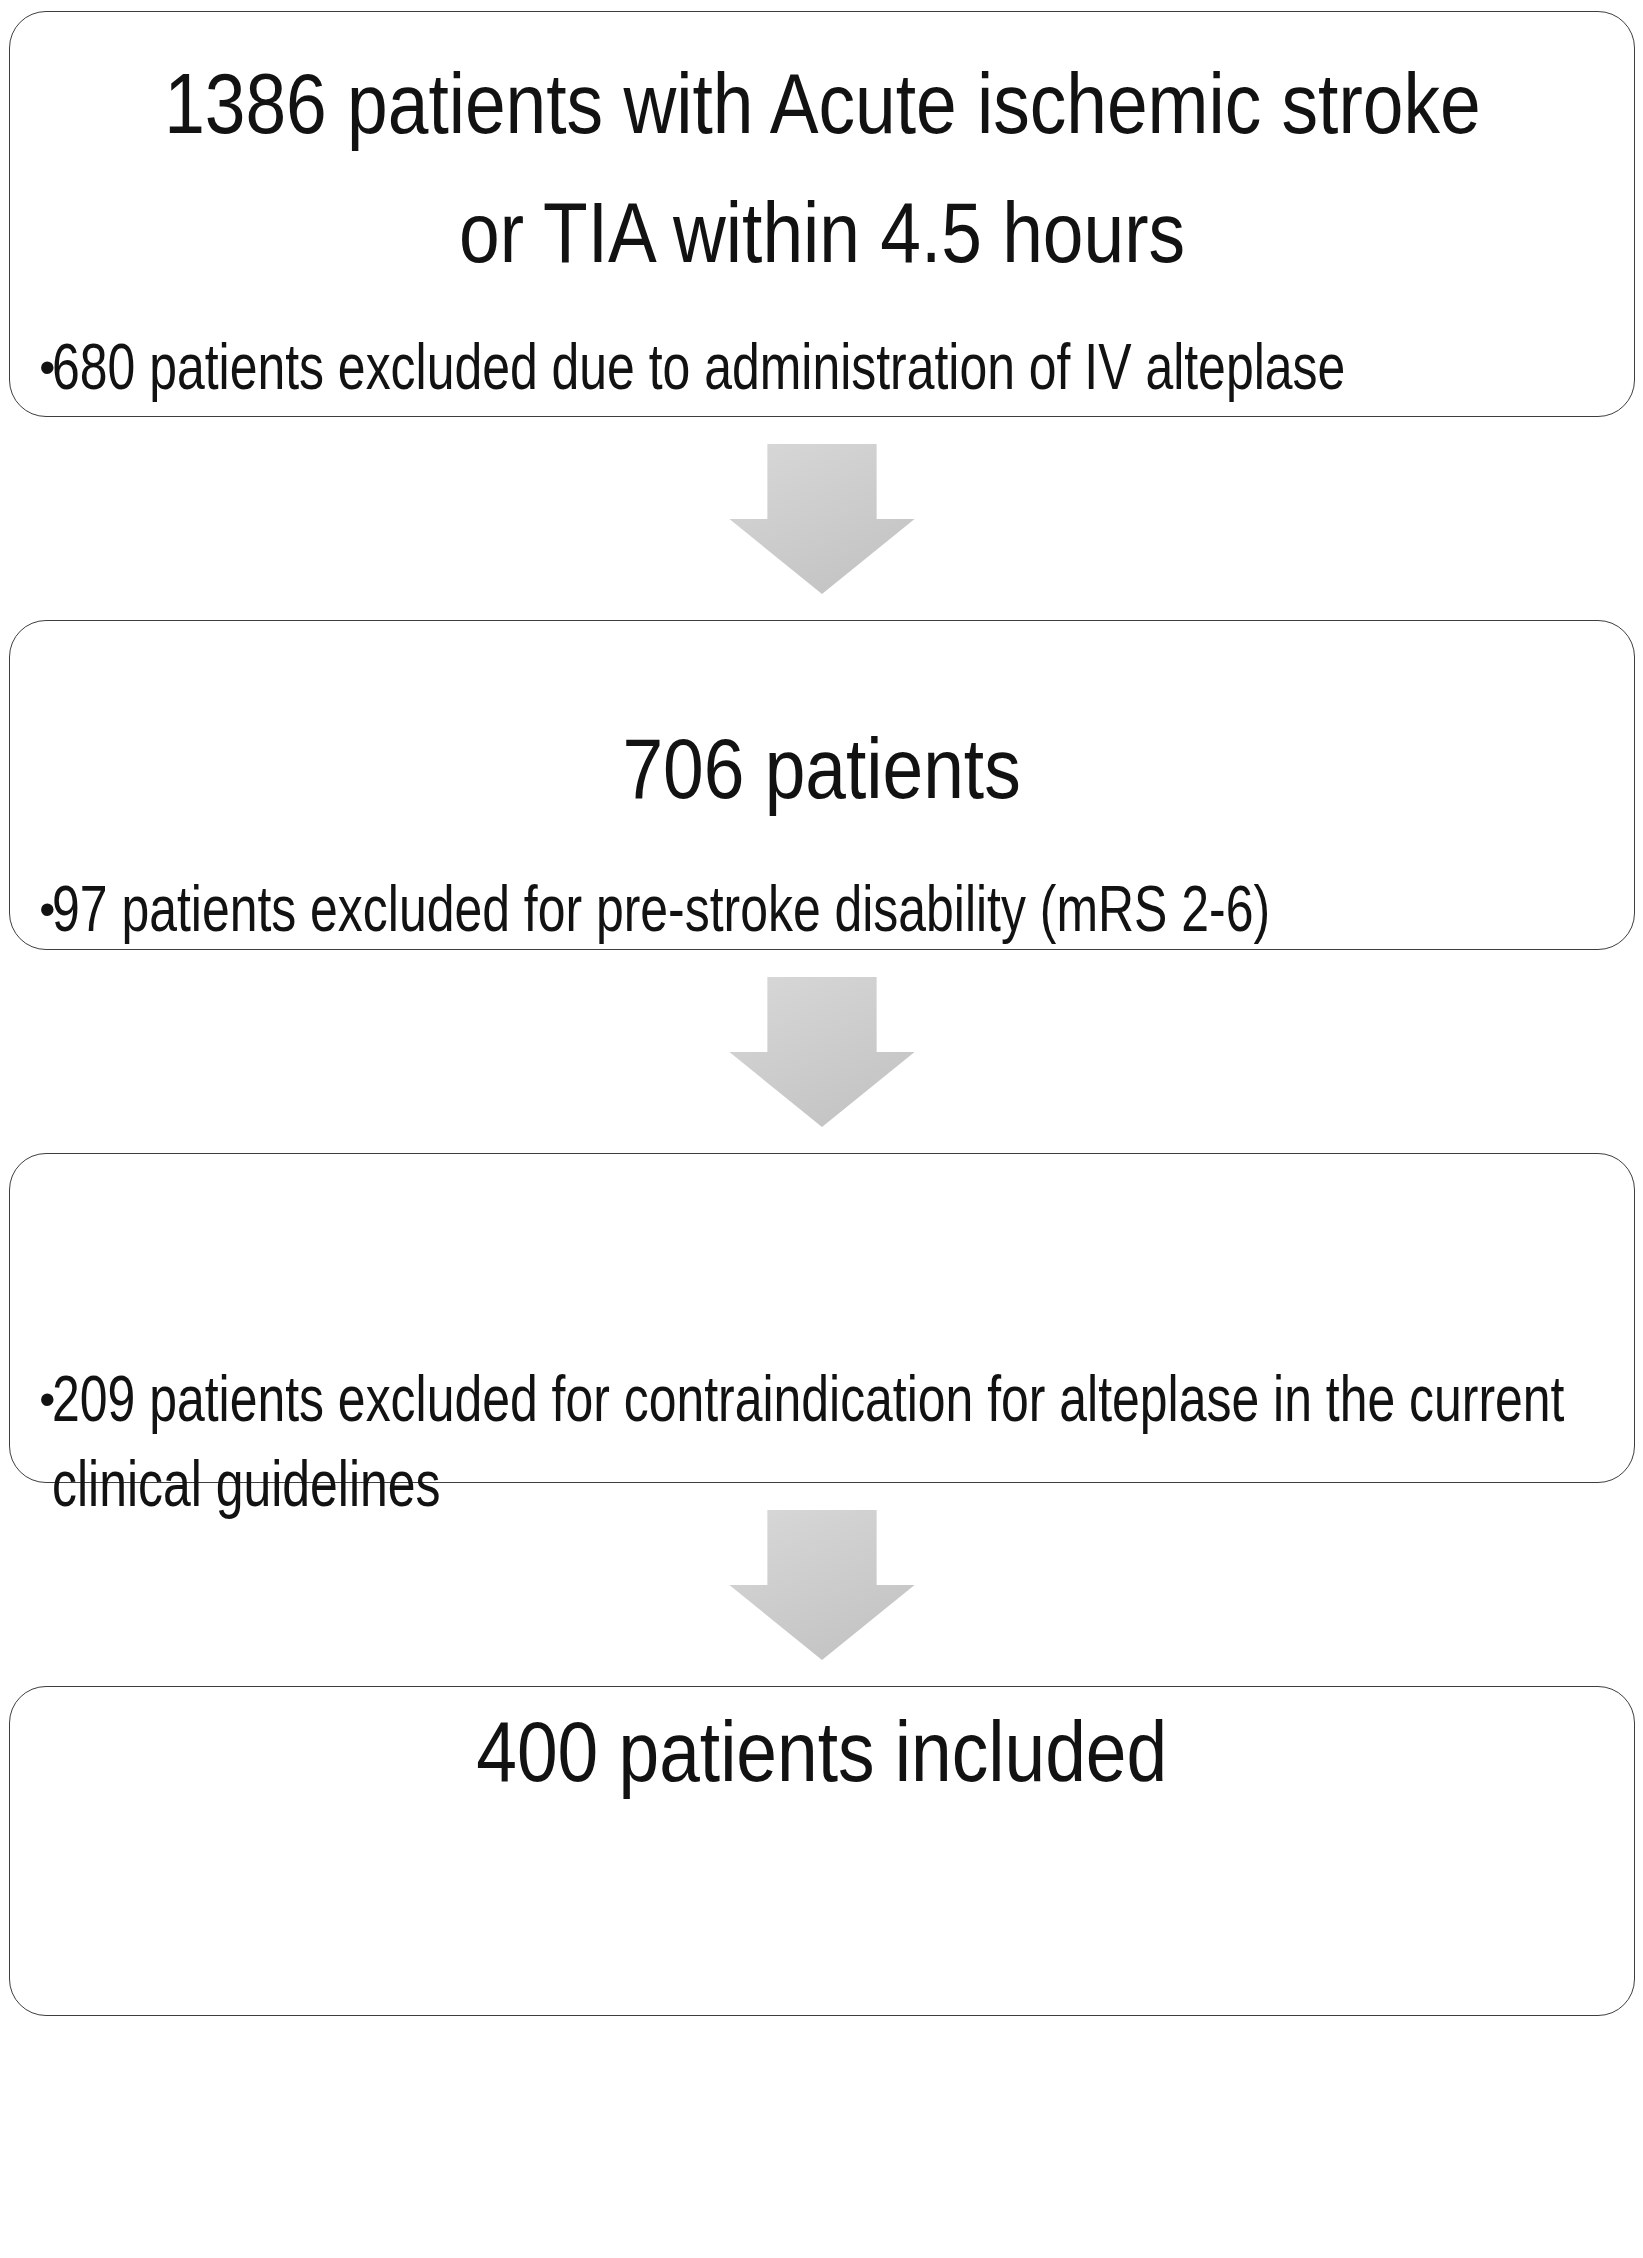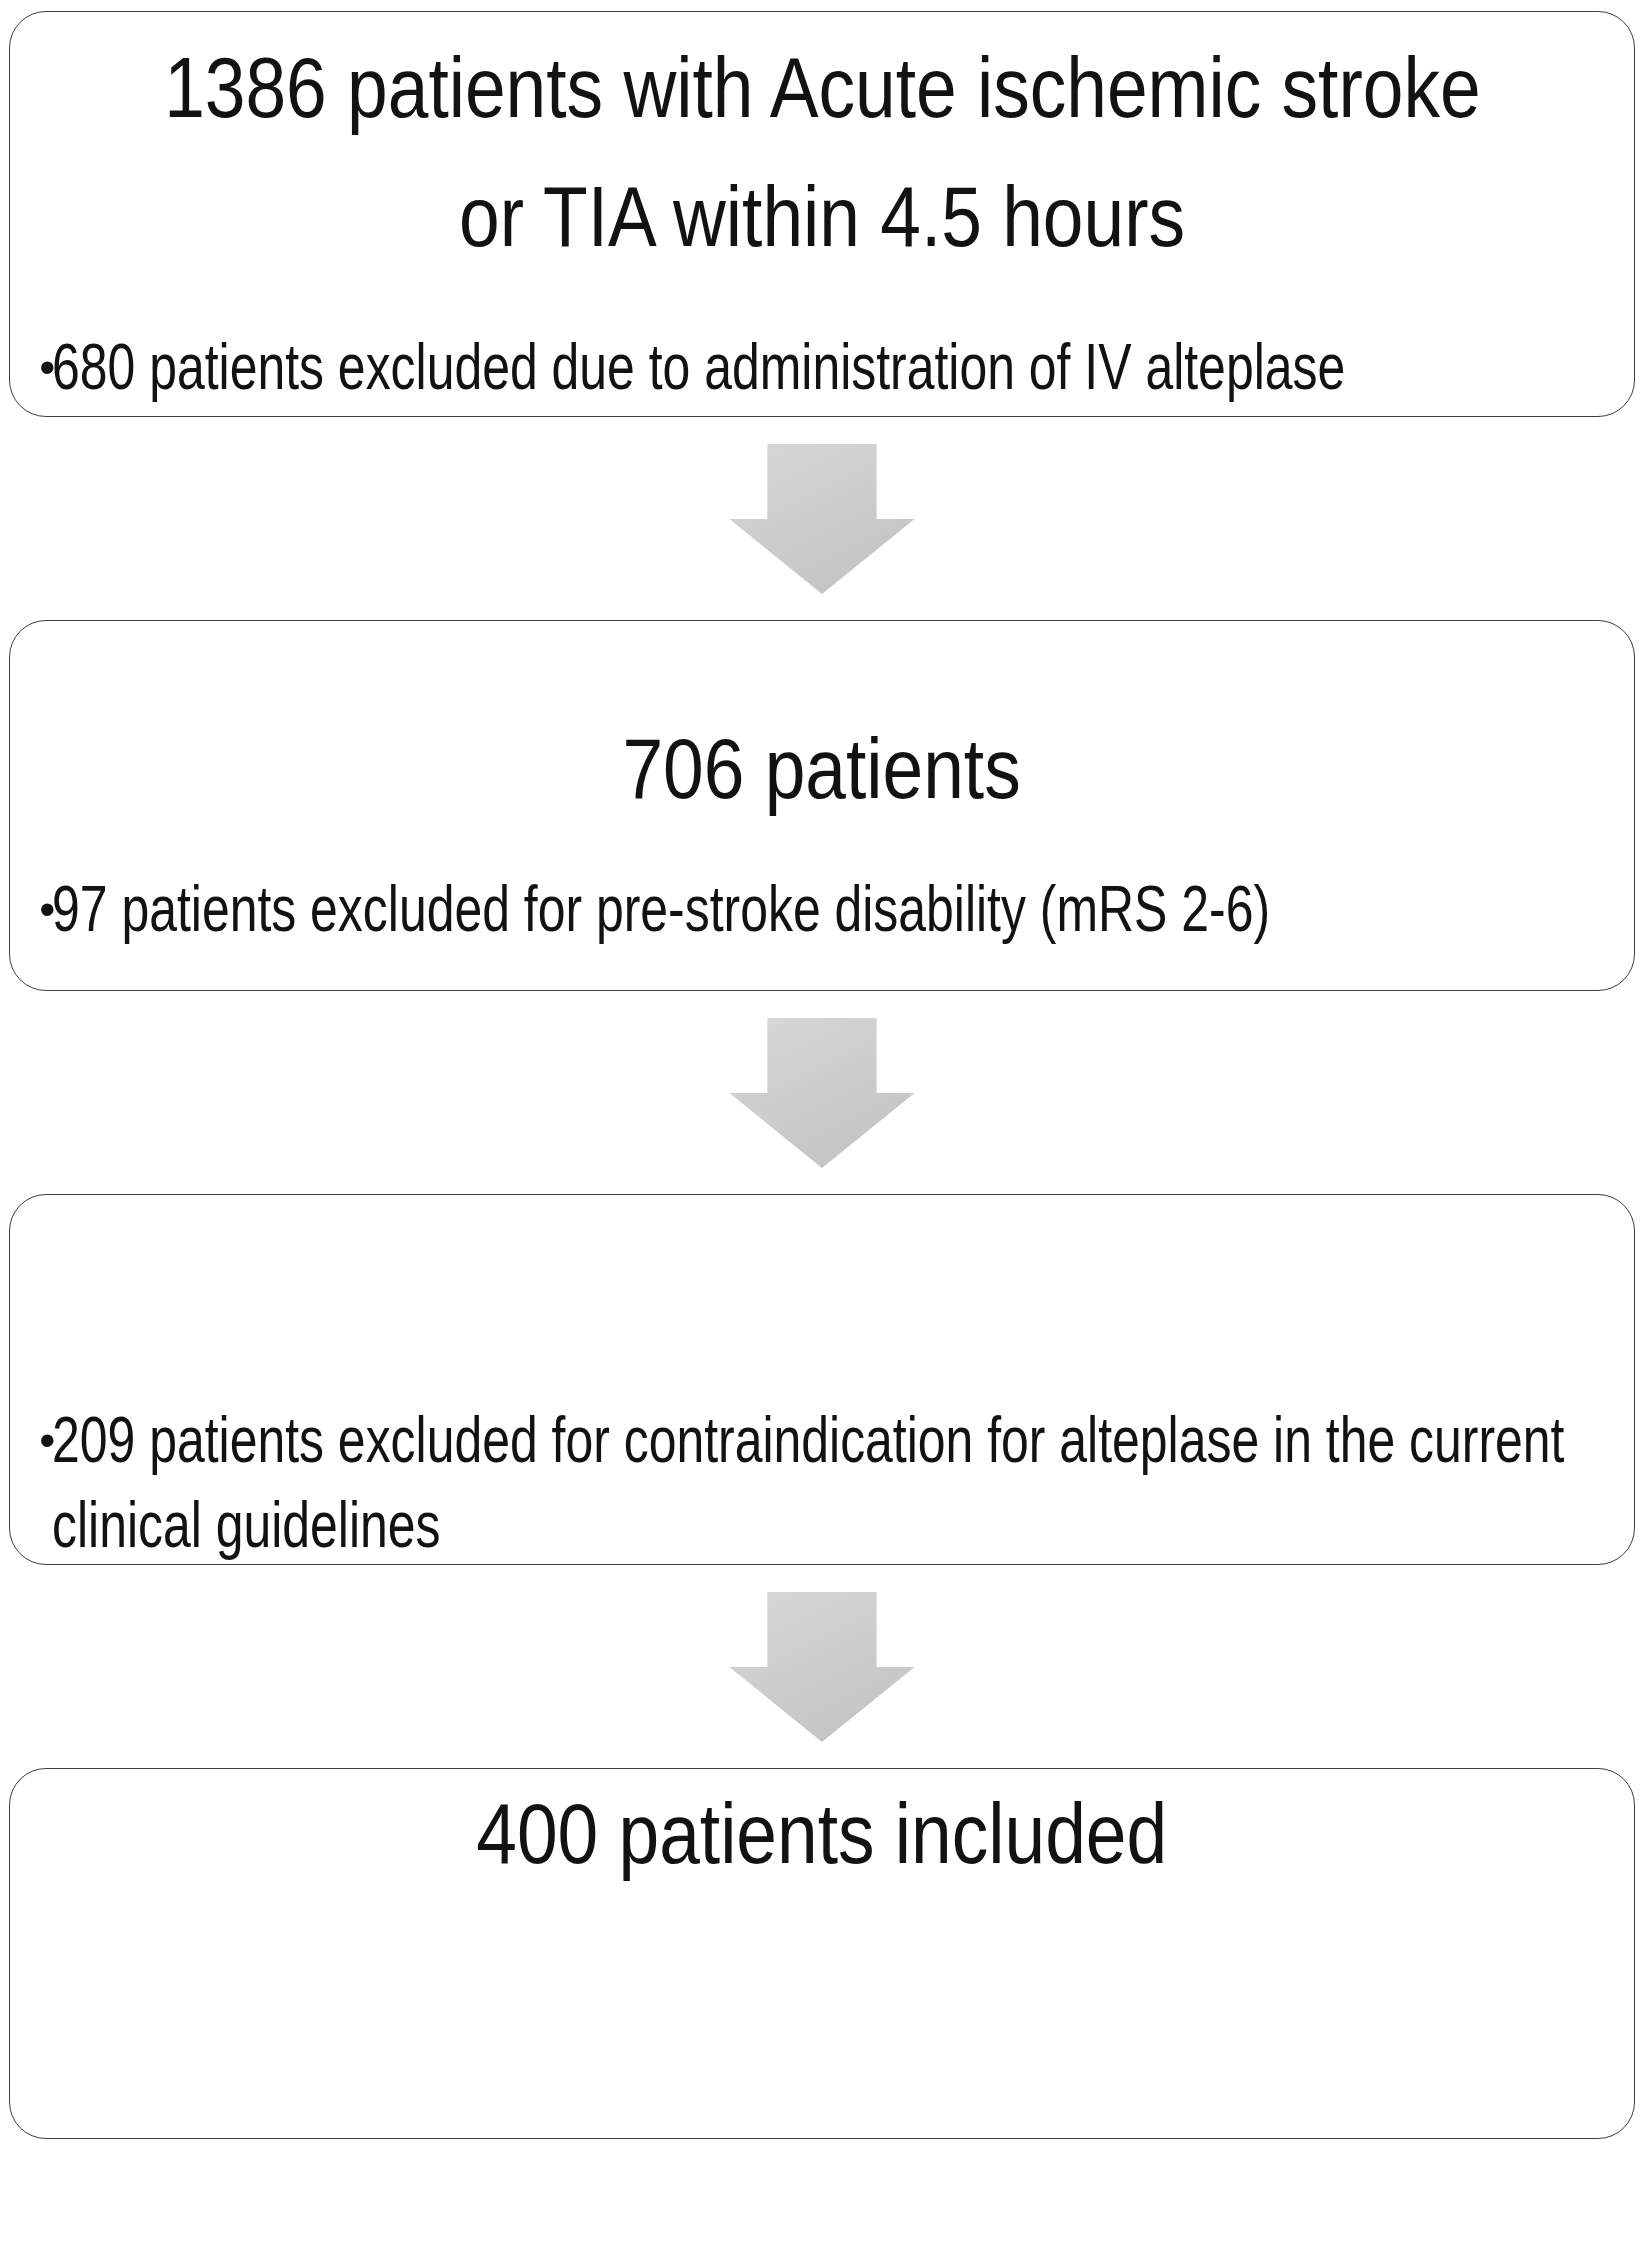--- a/index.html
+++ b/index.html
@@ -15,37 +15,37 @@
   }
   .box{
     position:relative;
     box-sizing:border-box;
     border:1.9px solid #3e3e3e;
     border-radius:37px;
     background:#ffffff;
     width:100%;
   }
   .box1{height:406px;}
-  .box2,.box3,.box4{height:371px;padding-left:21px;}
+  .box2,.box3,.box4{height:330px;padding-left:21px;}
   .arrow-zone{
     height:203px;
     display:flex;align-items:center;justify-content:center;
     flex:none;
   }
   .arrow-zone svg{display:block;}
   .title{
     position:absolute;left:0;right:0;
     text-align:center;
     font-size:85px;
     line-height:129px;
     white-space:nowrap;
     font-weight:400;
   }
   .tw{display:inline-block;transform:scaleX(0.86);white-space:nowrap;}
-  .title-top{top:11px;}
+  .title-top{top:27px;}
   .title-mid{top:83px;}
   .title-center{
     position:absolute;inset:0;
     display:flex;justify-content:center;
     font-size:85px;line-height:129px;white-space:nowrap;font-weight:400;
   }
   .bullet{
     position:absolute;left:42px;right:28px;
     font-size:64px;
     line-height:85px;

